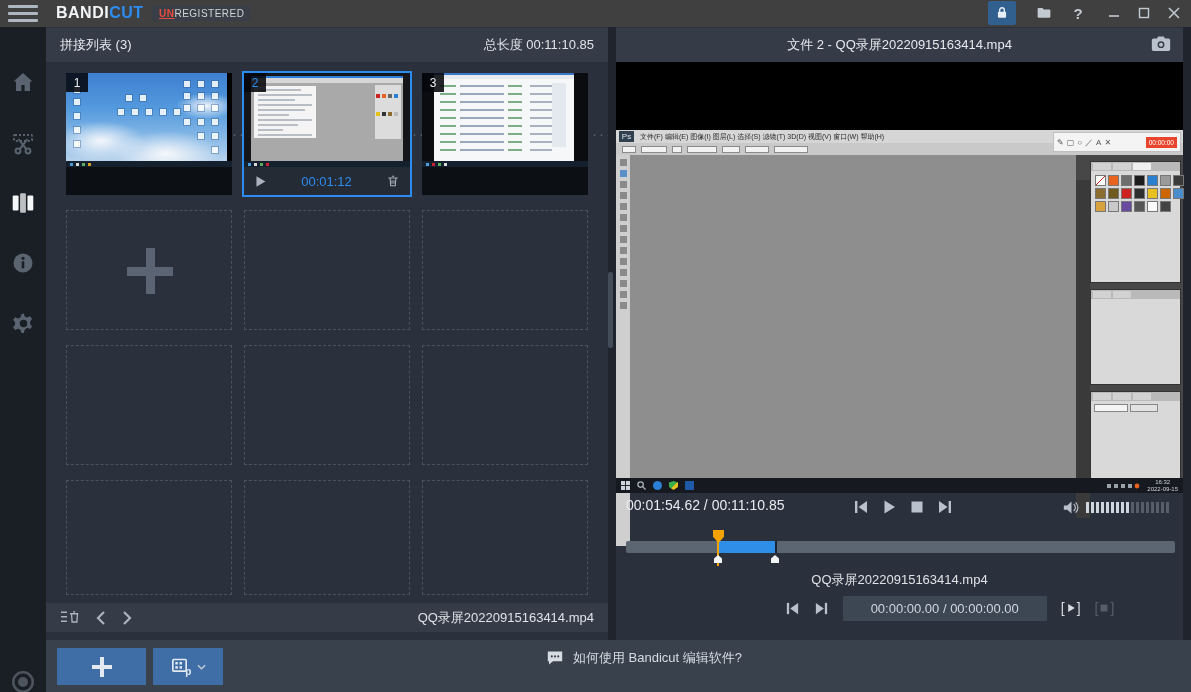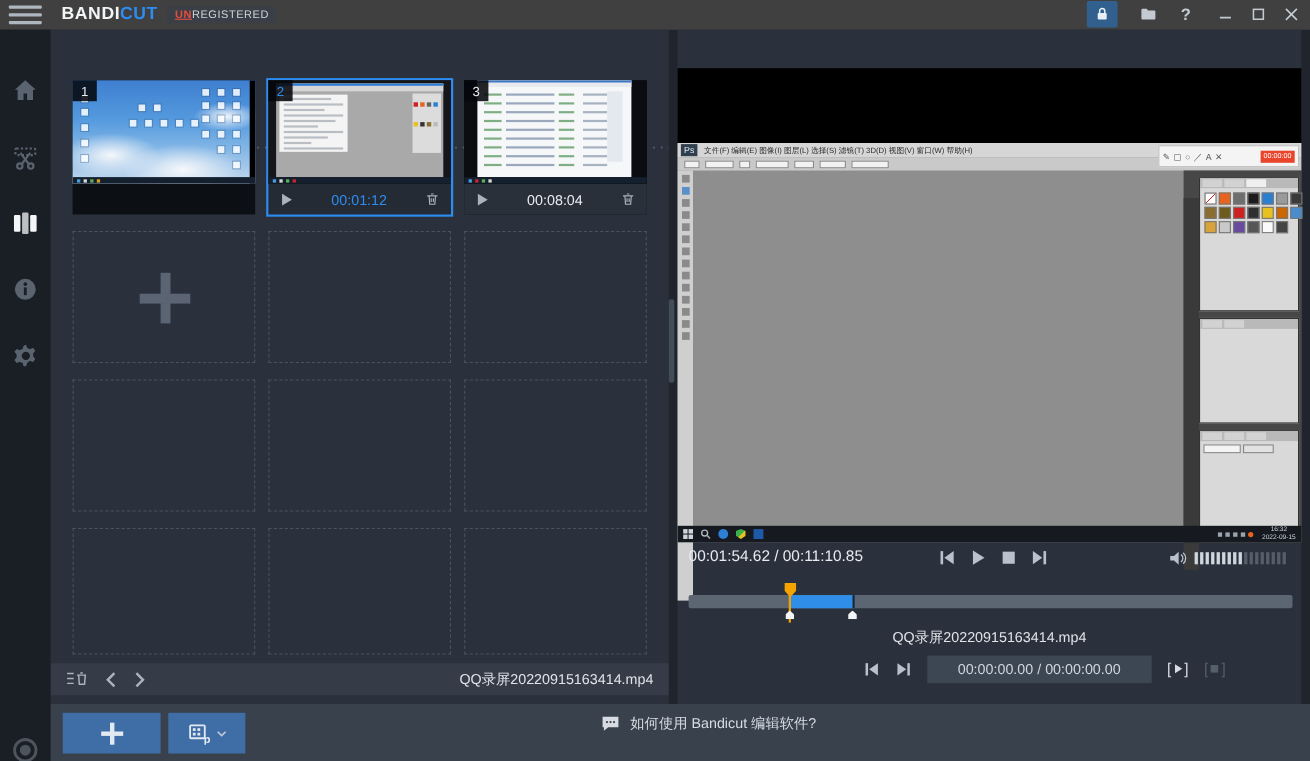--- a/index.html
+++ b/index.html
@@ -234,20 +234,24 @@
     </div>
     <div class="side-ic abs" id="side-record" style="top:635px">
       <svg width="26" height="26" viewBox="0 0 24 24">
           <circle cx="12" cy="12" r="9" fill="none" stroke="currentColor" stroke-width="2.4"></circle>
           <circle cx="12" cy="12" r="4.6" fill="currentColor"></circle>
         </svg>
     </div>
   </div>
 
   <div id="left-panel" class="abs">
+    <div id="lp-header" class="abs bar">
+      <span id="lp-title">拼接列表 (3)</span>
+      <span id="lp-total">总长度 00:11:10.85</span>
+    </div>
 
     <div class="card" style="left:20px; top:46px">
       <div class="card-num">1</div>
       <div class="card-img sky">
         <div class="cloud" style="left:-10px; top:48px; width:90px; height:40px;"></div>
         <div class="cloud" style="left:45px; top:58px; width:110px; height:46px;"></div>
         <div class="cloud" style="left:110px; top:20px; width:60px; height:26px;"></div>
         <div id="deskicons">
             <i style="position: absolute; left: 8px; top: 14px; width: 6px; height: 6px; background: rgba(255, 255, 255, 0.85); box-shadow: rgba(40, 80, 130, 0.35) 0px 0px 0px 1px;"></i>
             <i style="position: absolute; left: 8px; top: 26px; width: 6px; height: 6px; background: rgba(255, 255, 255, 0.85); box-shadow: rgba(40, 80, 130, 0.35) 0px 0px 0px 1px;"></i>
@@ -376,34 +380,20 @@
               <i style="position: absolute; left: 118px; top: 10px; width: 14px; height: 64px; background: rgb(228, 233, 239);"></i>
             </div>
           </div>
         <div class="mini-task">
             <i style="background:#4a9edb"></i>
             <i style="background:#c23"></i>
             <i style="background:#58b058"></i>
             <i style="background:#d8d8d8"></i>
           </div>
       </div>
-      <div class="card-bar">
-        <span class="card-play">
-            <svg width="13" height="13" viewBox="0 0 16 16" fill="currentColor">
-              <path d="M3 1.5 14 8 3 14.5z"></path>
-            </svg>
-          </span>
-        <span class="card-dur">00:08:04</span>
-        <span class="card-trash">
-            <svg width="14" height="14" viewBox="0 0 24 24" fill="none" stroke="currentColor" stroke-width="1.8">
-              <path d="M4 7h16M10 4h4M7 7l1 13h8l1-13z"></path>
-              <path d="M10.3 10.5v6M13.7 10.5v6"></path>
-            </svg>
-          </span>
-      </div>
     </div>
     <div class="dots" style="left:546px; top:98px">···</div>
 
     <div class="empty-cell" style="left:20px;  top:183px; height:120px">
         <div class="plus-big"></div>
       </div>
     <div class="empty-cell" style="left:198px; top:183px; height:120px"></div>
     <div class="empty-cell" style="left:376px; top:183px; height:120px"></div>
     <div class="empty-cell" style="left:20px;  top:318px; height:120px"></div>
     <div class="empty-cell" style="left:198px; top:318px; height:120px"></div>
@@ -429,20 +419,30 @@
             <path d="M2 1l6 6-6 6"></path>
           </svg>
         </span>
       <span id="lp-filename">QQ录屏20220915163414.mp4</span>
     </div>
   </div>
 
   <div id="lp-scroll" class="abs"></div>
 
   <div id="right-panel" class="abs">
+    <div id="rp-header" class="abs bar">
+      <span>文件 2 - QQ录屏20220915163414.mp4</span>
+      <span id="rp-camera">
+        <svg width="20" height="17" viewBox="0 0 24 20" fill="currentColor">
+            <path d="M8.6 1.5 7.2 4H3a2 2 0 0 0-2 2v11a2 2 0 0 0 2 2h18a2 2 0 0 0 2-2V6a2 2 0 0 0-2-2h-4.2l-1.4-2.5z"></path>
+            <circle cx="12" cy="11.4" r="4.1" fill="#353c48"></circle>
+            <circle cx="12" cy="11.4" r="2.4" fill="currentColor"></circle>
+          </svg>
+      </span>
+    </div>
 
     <div id="video-area" class="abs">
 
       <div id="frame" class="abs">
         <div id="f-menu" class="abs">
           <span id="f-ps">Ps</span>
           <span id="f-menutext">文件(F)  编辑(E)  图像(I)  图层(L)  选择(S)  滤镜(T)  3D(D)  视图(V)  窗口(W)  帮助(H)</span>
         </div>
         <div id="f-opts" class="abs">
           <i style="width:14px"></i>

